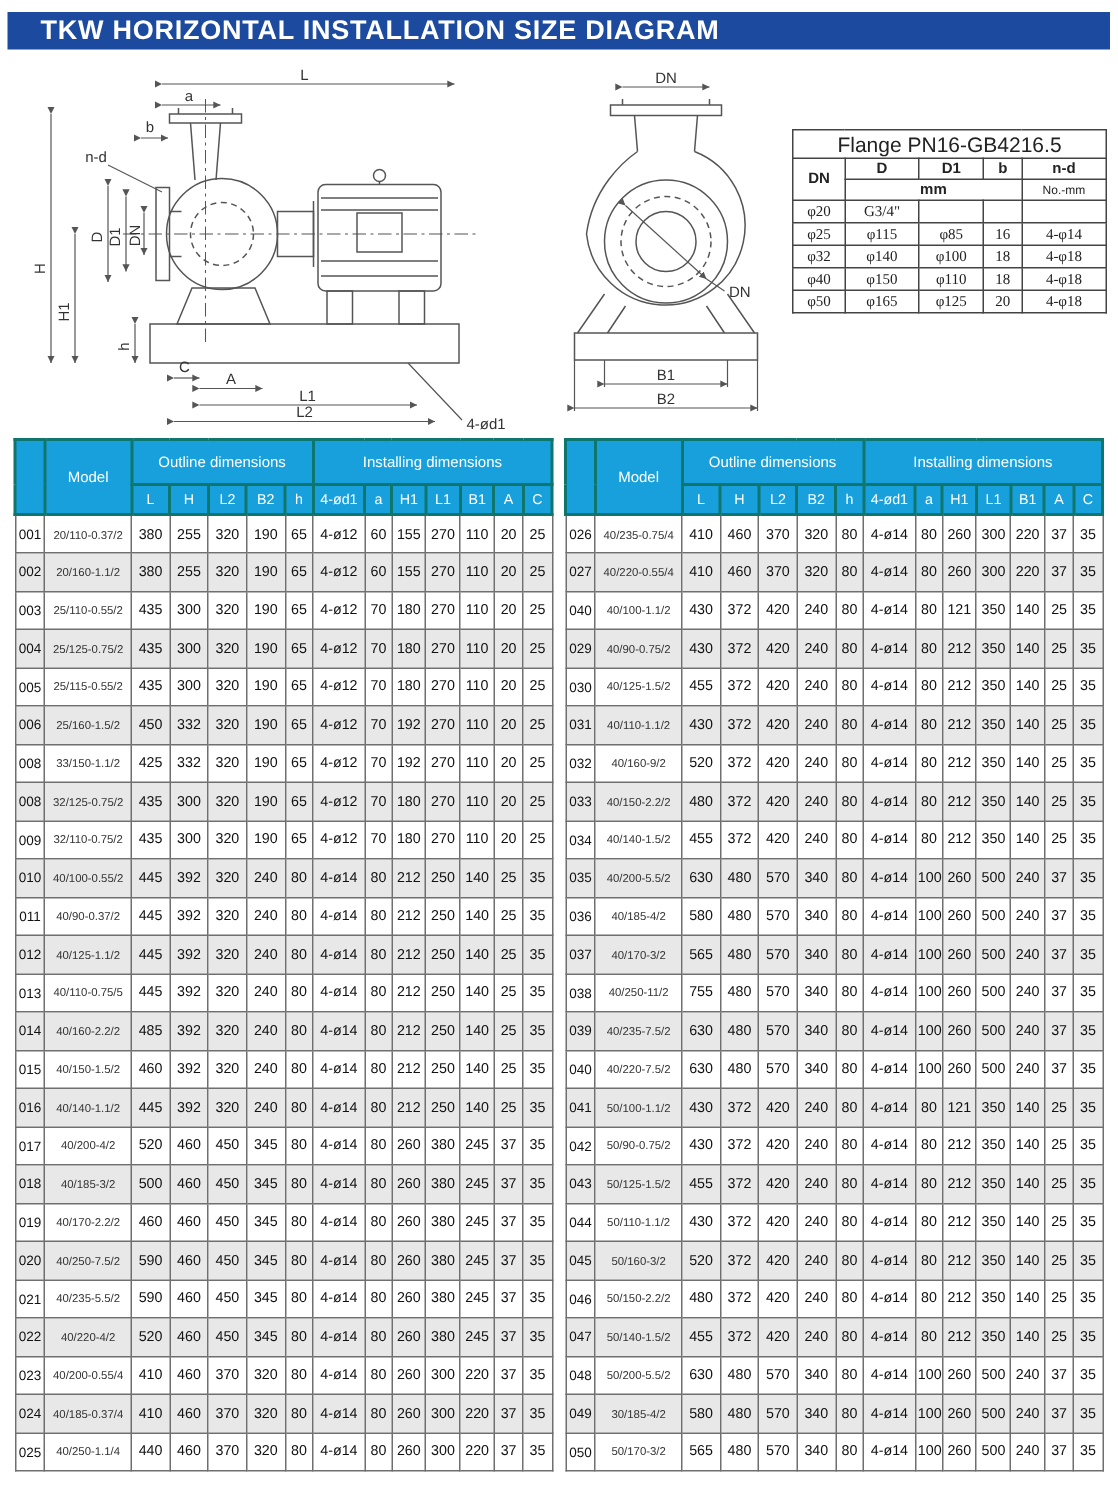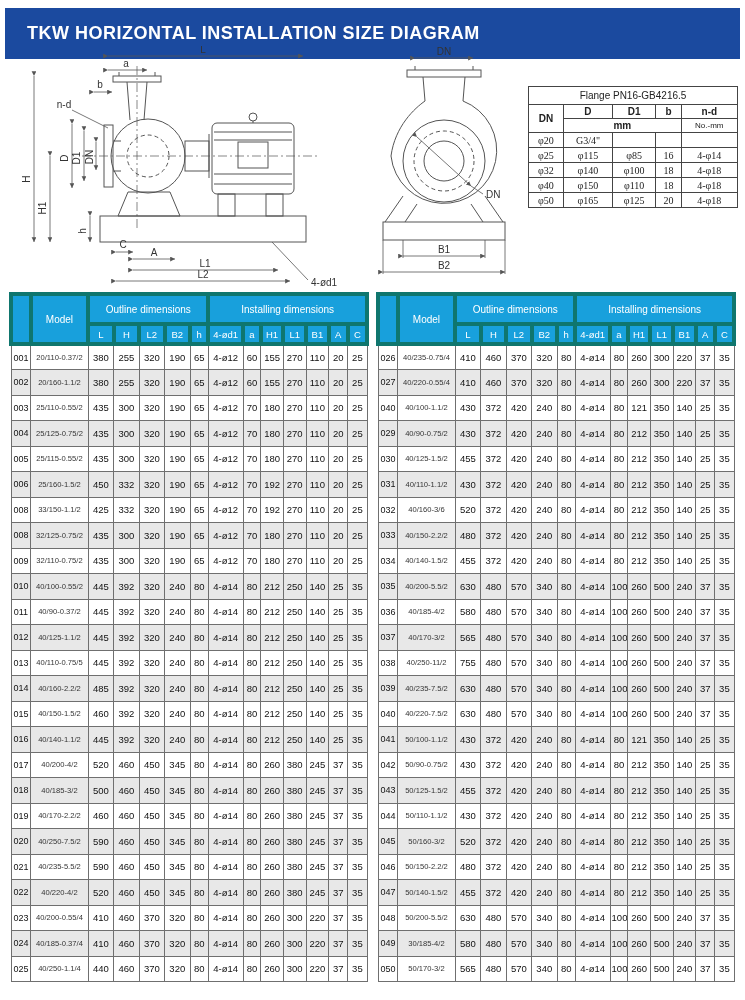--- a/index.html
+++ b/index.html
@@ -6,39 +6,39 @@
     --banner:#1b4a9f;
     --hdr:#18a0dc;
     --line:#4a4a4a;
     --alt:#e8e8e8;
   }
   *{box-sizing:border-box;margin:0;padding:0;}
   html,body{width:745px;height:1000px;background:#fff;overflow:hidden;
     font-family:"Liberation Sans",sans-serif;}
   .page{position:relative;width:745px;height:1000px;background:#fff;}
 
-  .banner{position:absolute;left:5px;top:8px;right:5px;height:51px;
+  .banner{position:absolute;left:5px;top:8px;right:5px;height:25px;
     background:var(--banner);color:#fff;display:flex;align-items:center;
     padding-left:22px;font-size:18px;font-weight:bold;letter-spacing:.5px;}
 
   svg text{font-family:"Liberation Sans",sans-serif;fill:#333;font-size:10px;}
   .dwg{position:absolute;}
 
   
   .flange{position:absolute;left:528px;top:86px;width:210px;
     border-collapse:collapse;font-size:10px;color:#222;}
   .flange th,.flange td{border:1px solid #444;text-align:center;padding:1px 2px;}
-  .flange .title{font-size:10px;font-weight:normal;height:18px;}
+  .flange .title{font-size:14px;font-weight:normal;height:18px;}
   .flange td{height:15px;font-family:Liberation Serif, serif;}
 
   
   .tables{position:absolute;left:9px;top:292px;width:728px;display:flex;gap:7px;}
   table.mt{border-collapse:collapse;table-layout:fixed;width:360px;
     font-size:9.5px;color:#111;border:1px solid #333;}
-  table.mt th{background:var(--hdr);color:#fff;border:4px solid #0f766e;
+  table.mt th{background:var(--hdr);color:#fff;border:2px solid #0f766e;
     font-weight:normal;}
   table.mt .grp{font-size:10px;height:30px;}
   table.mt .sub{font-size:9.5px;height:20px;font-weight:bold;}
   table.mt td{border:1px solid #6f6f6f;text-align:center;height:25.5px;
     padding:0 1px;overflow:hidden;white-space:nowrap;}
   table.mt tr.alt td{background:var(--alt);}
   table.mt td.model{font-size:7.6px;color:#333;}
   table.mt td.idx{font-weight:normal;font-size:9px;}
   col.c-idx{width:5.6%;}col.c-model{width:16.2%;}
   col.c-n{width:7.2%;}col.c-h{width:5.2%;}col.c-d1{width:9.8%;}
@@ -793,21 +793,21 @@
             <td class="">4-ø14</td>
             <td class="">80</td>
             <td class="">212</td>
             <td class="">350</td>
             <td class="">140</td>
             <td class="">25</td>
             <td class="">35</td>
           </tr>
           <tr>
             <td class="idx">032</td>
-            <td class="model">40/160-3/6</td>
+            <td class="model">40/160-9/2</td>
             <td class="">520</td>
             <td class="">372</td>
             <td class="">420</td>
             <td class="">240</td>
             <td class="">80</td>
             <td class="">4-ø14</td>
             <td class="">80</td>
             <td class="">212</td>
             <td class="">350</td>
             <td class="">140</td>

